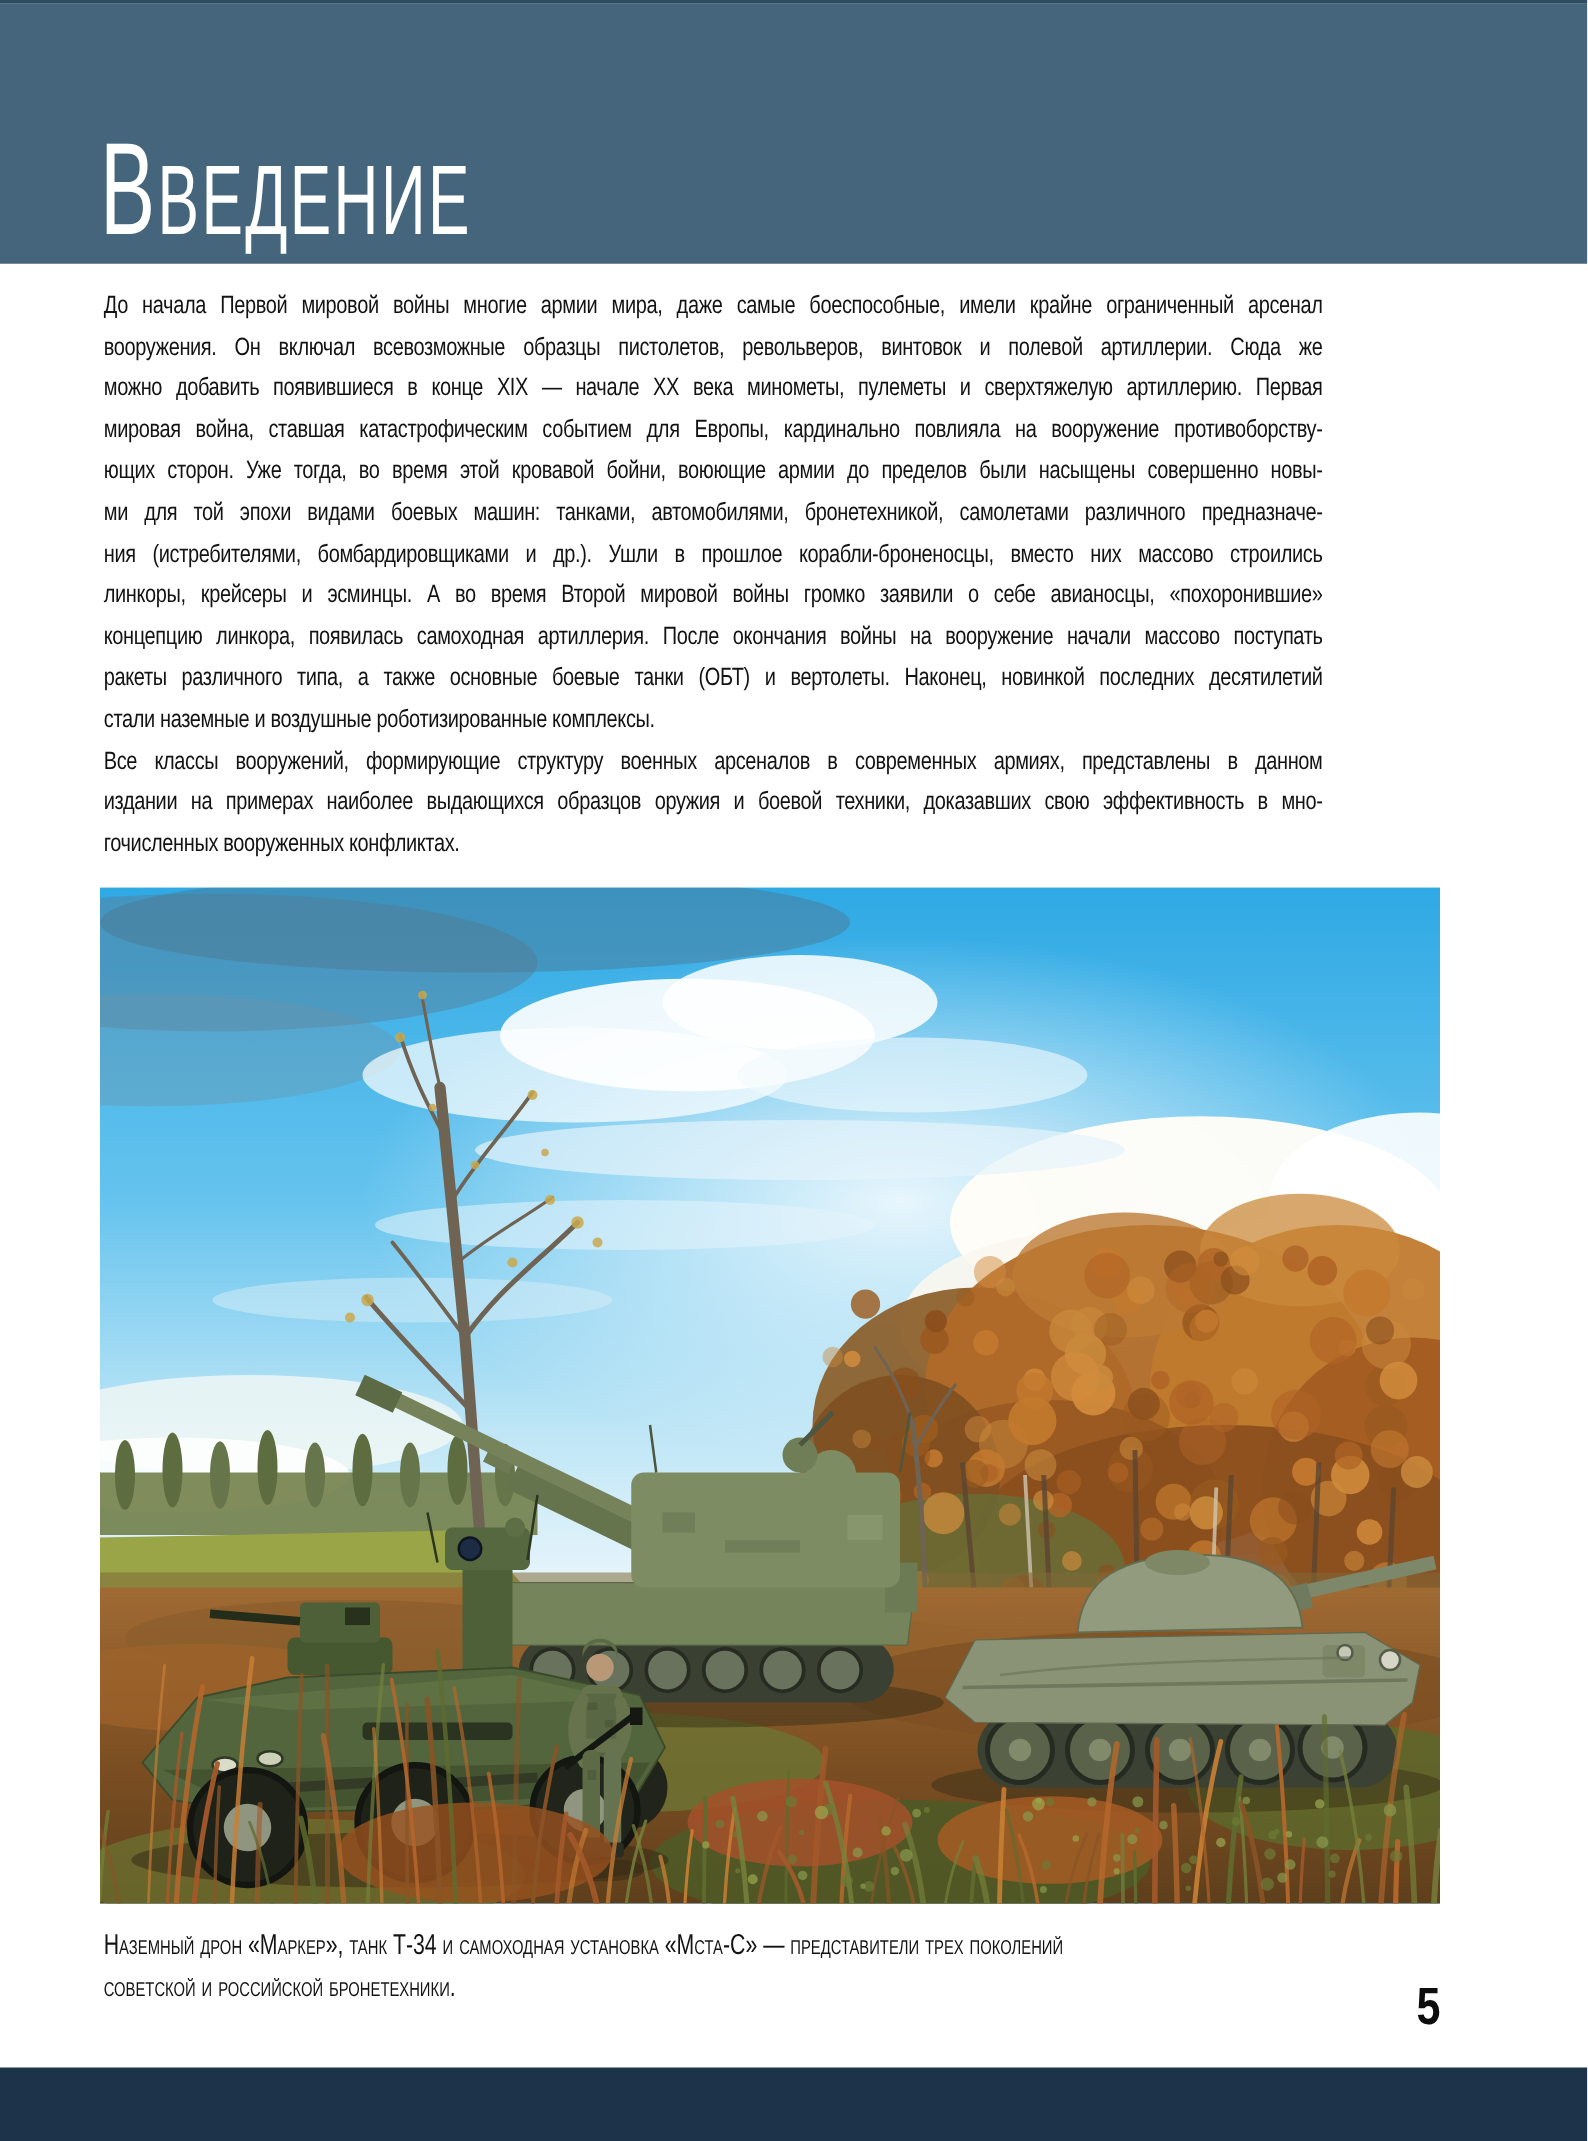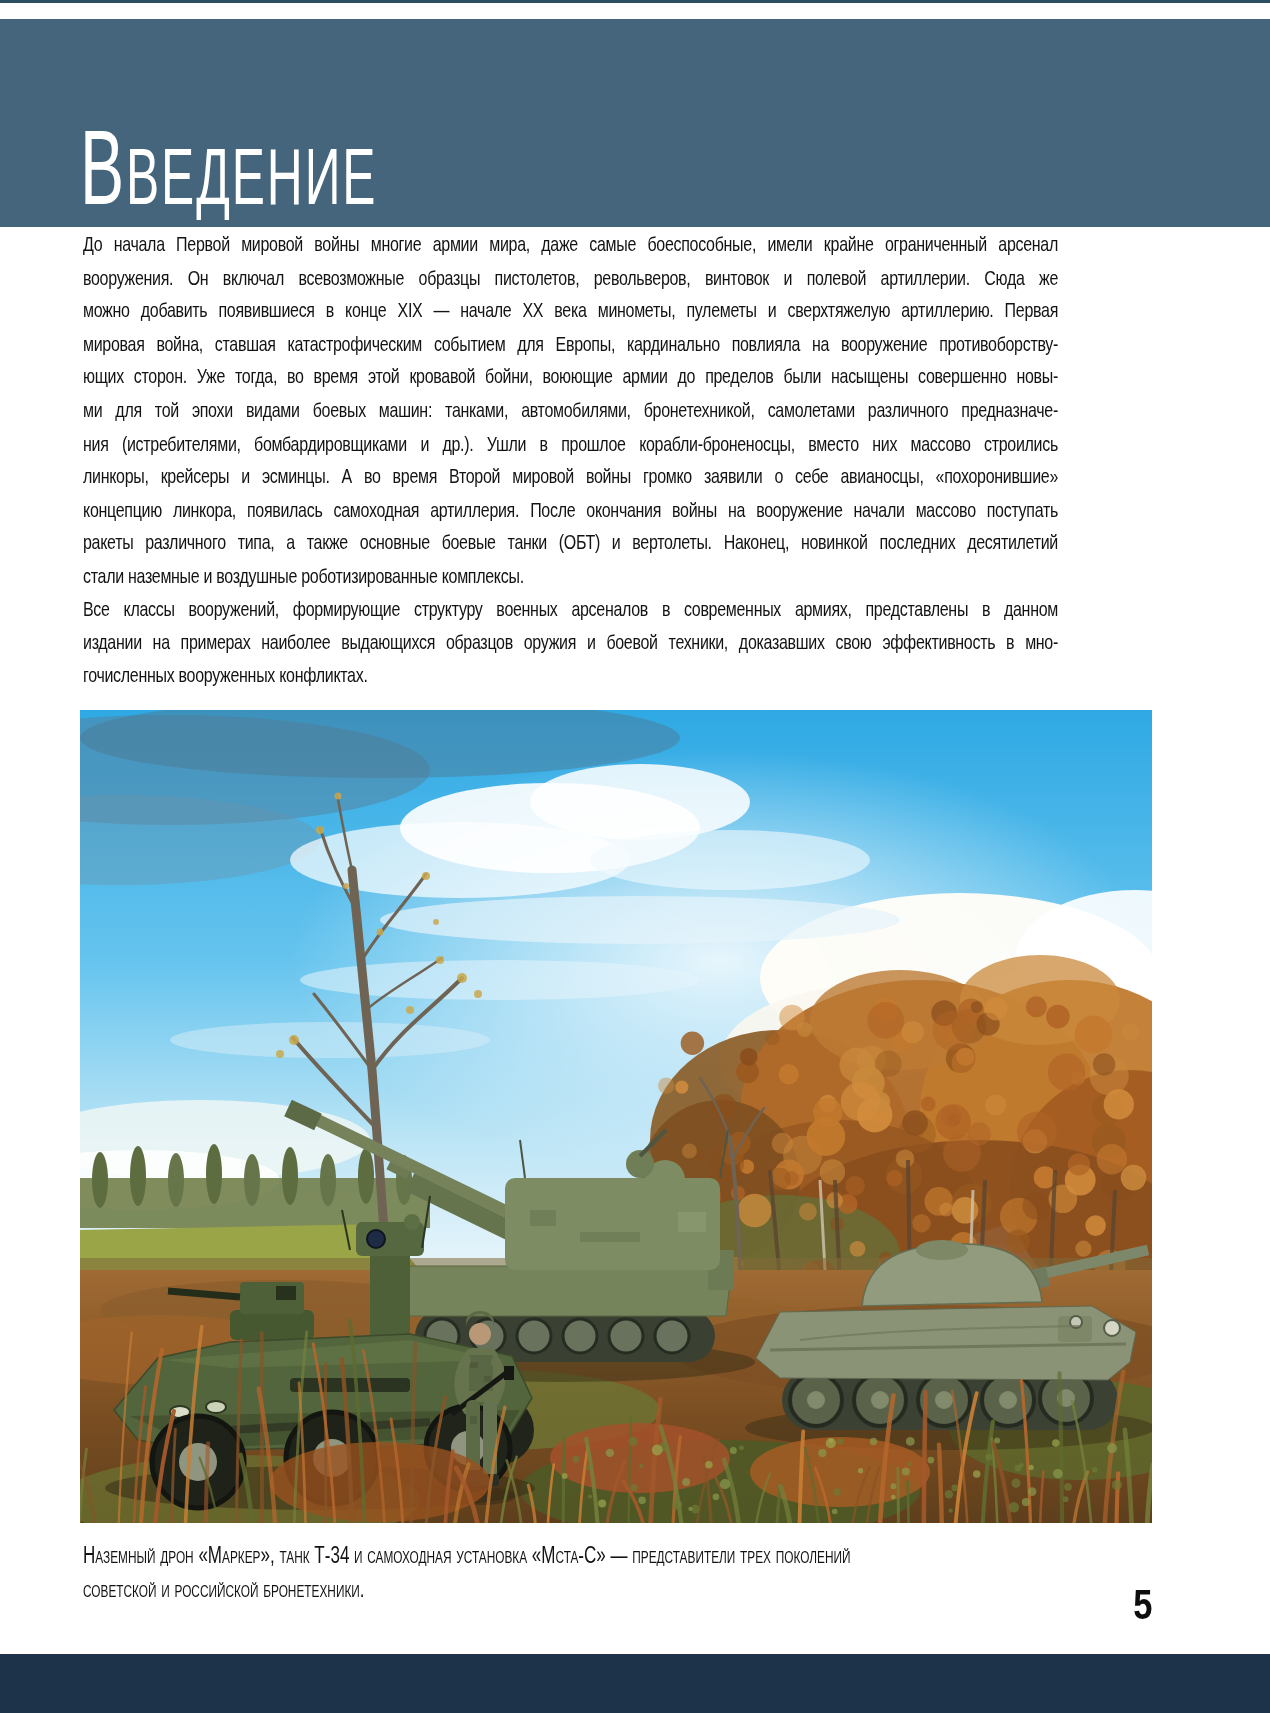--- a/index.html
+++ b/index.html
@@ -2,21 +2,21 @@
 <html lang="ru"><head>
 <meta charset="utf-8">
 <style>
   html,body{margin:0;padding:0;background:#ffffff;}
   .page{
     position:relative;width:1270px;height:1713px;background:#ffffff;
     overflow:hidden;font-family:"Liberation Sans",sans-serif;
   }
   
   .top-line{position:absolute;left:0;top:0;width:1270px;height:3px;background:#2d4d60;}
-  .header-band{position:absolute;left:0;top:3px;width:1270px;height:208px;background:#44657b;margin-top:16px;}
+  .header-band{position:absolute;left:0;top:3px;width:1270px;height:208px;background:#44657b;}
   .title-wrap{position:absolute;left:80px;top:96px;transform:scaleX(0.63);transform-origin:0 0;}
   .page-title{
     margin:0;color:#ffffff;font-weight:normal;font-size:79px;line-height:105px;
     text-transform:uppercase;letter-spacing:3px;white-space:nowrap;
     font-family:"Liberation Sans",sans-serif;
   }
   .page-title::first-letter{font-size:105px;}
   
   .bodytext{
     position:absolute;left:83px;top:229px;width:975px;

